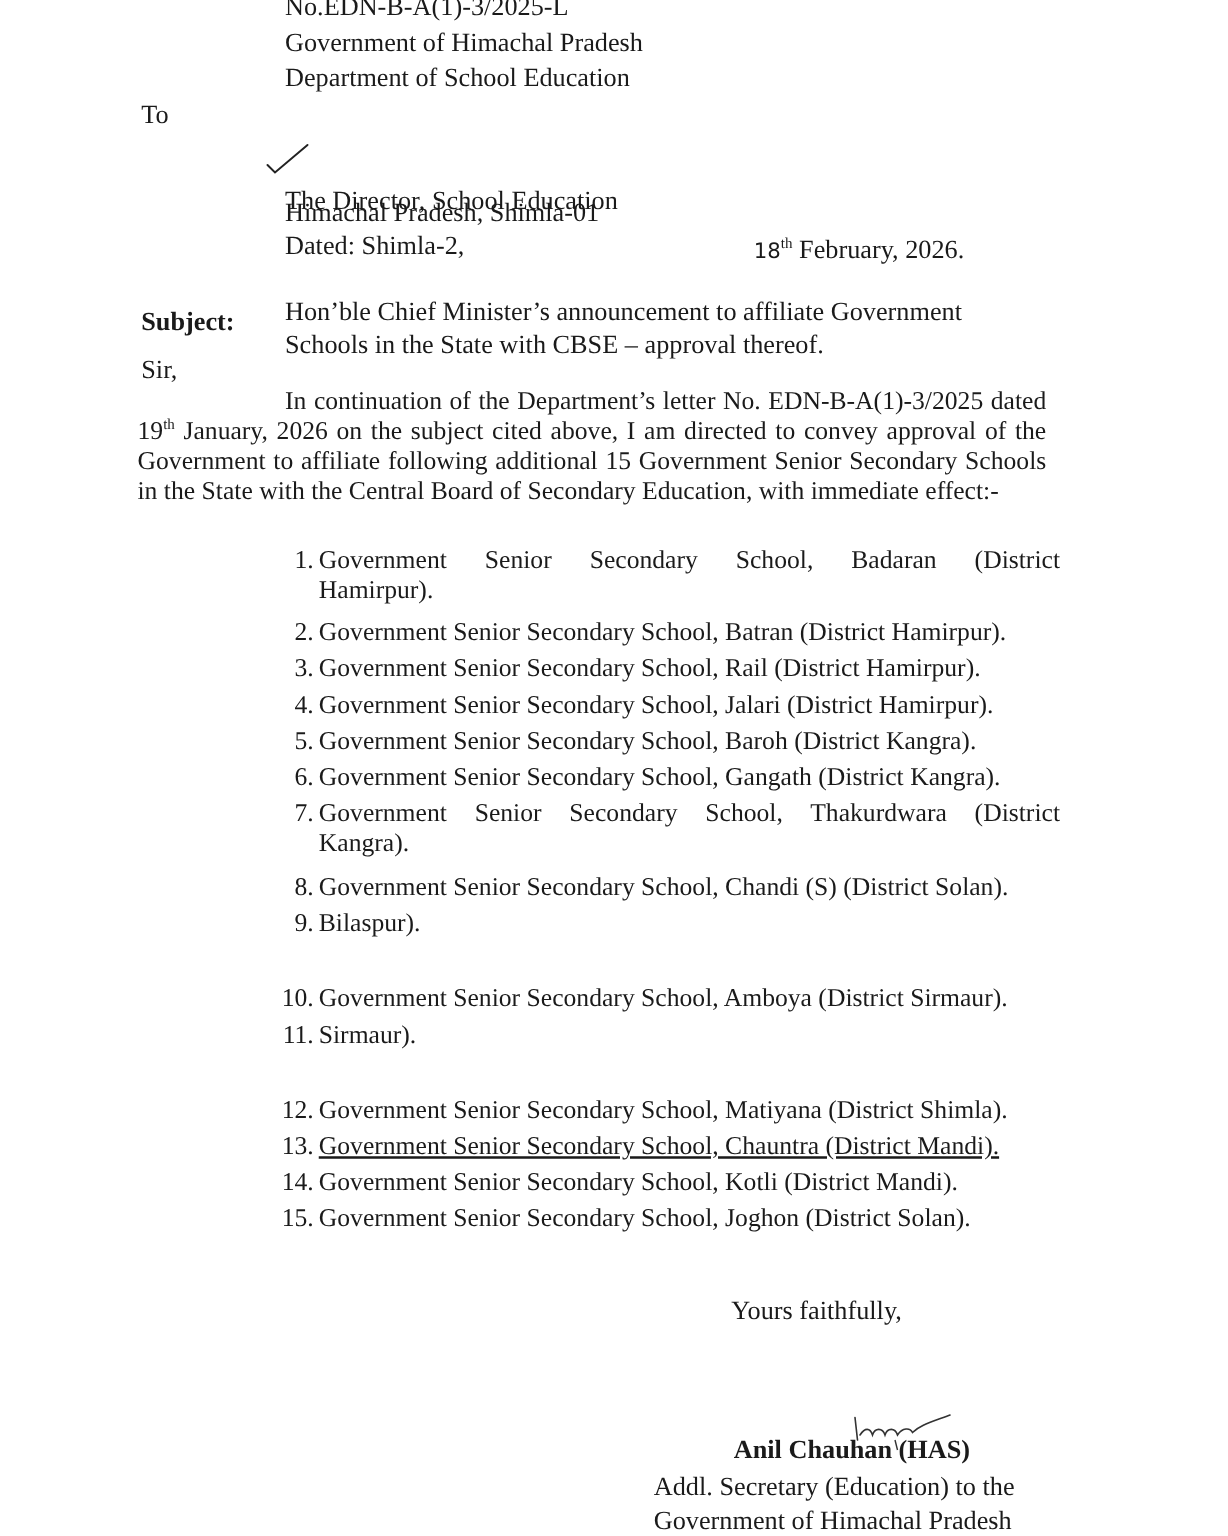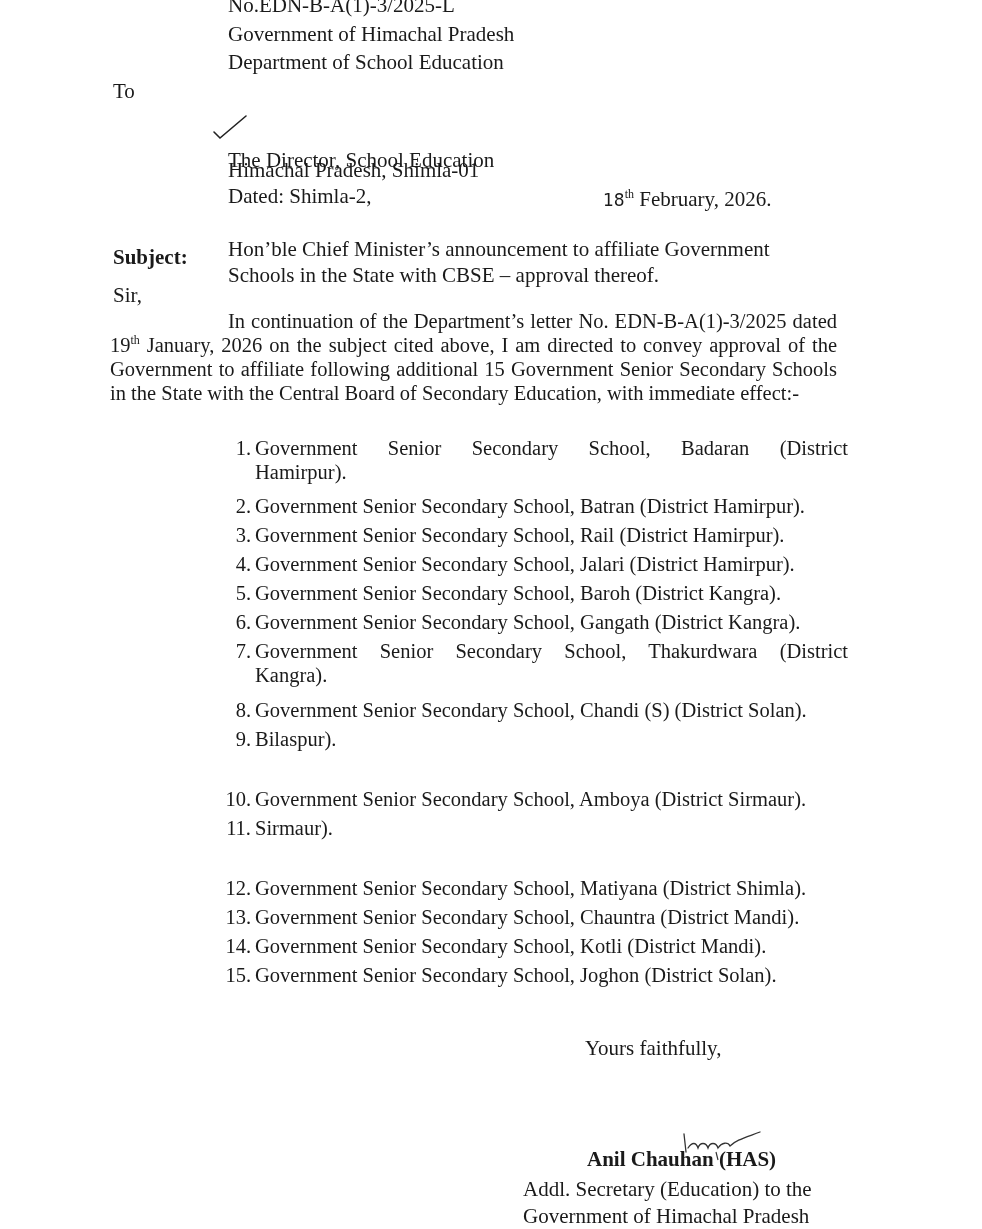--- a/index.html
+++ b/index.html
@@ -99,21 +99,21 @@
     <span class="txt">Government Senior Secondary School, Amboya (District Sirmaur).</span>
   </li>
   <li class="wrap" style="top:380px;">
     <span class="num">11.</span>
     <span class="txt"><span>Sirmaur).</span></span>
   </li>
   <li style="top:440px;">
     <span class="num">12.</span>
     <span class="txt">Government Senior Secondary School, Matiyana (District Shimla).</span>
   </li>
-  <li style="top:469px;">
+  <li style="top:469px;text-decoration:underline;">
     <span class="num">13.</span>
     <span class="txt">Government Senior Secondary School, Chauntra (District Mandi).</span>
   </li>
   <li style="top:498px;">
     <span class="num">14.</span>
     <span class="txt">Government Senior Secondary School, Kotli (District Mandi).</span>
   </li>
   <li style="top:527px;">
     <span class="num">15.</span>
     <span class="txt">Government Senior Secondary School, Joghon (District Solan).</span>

